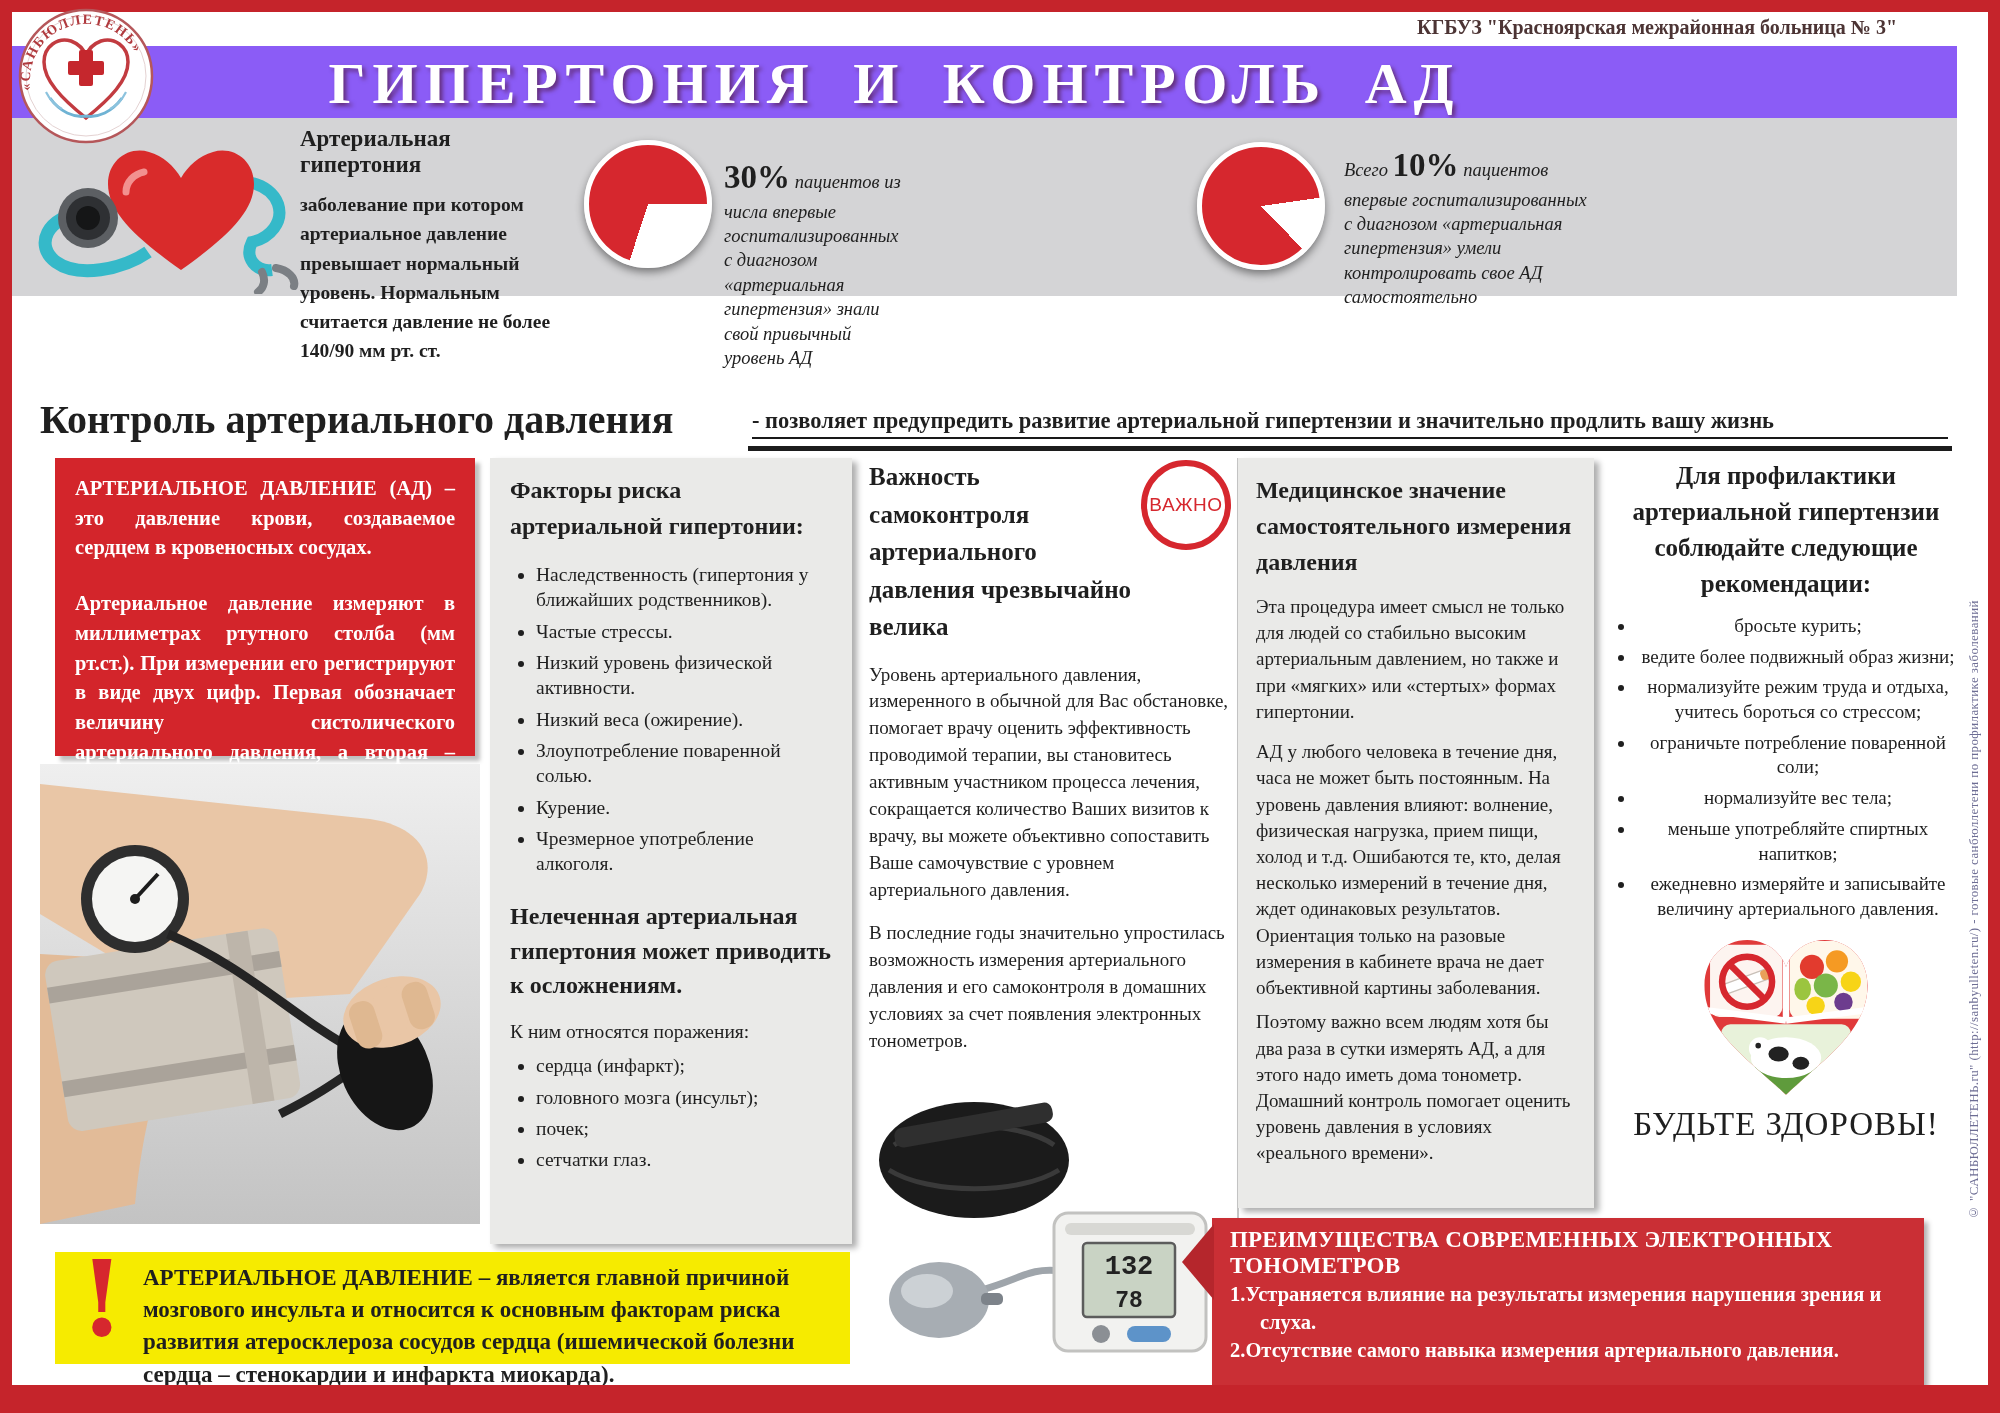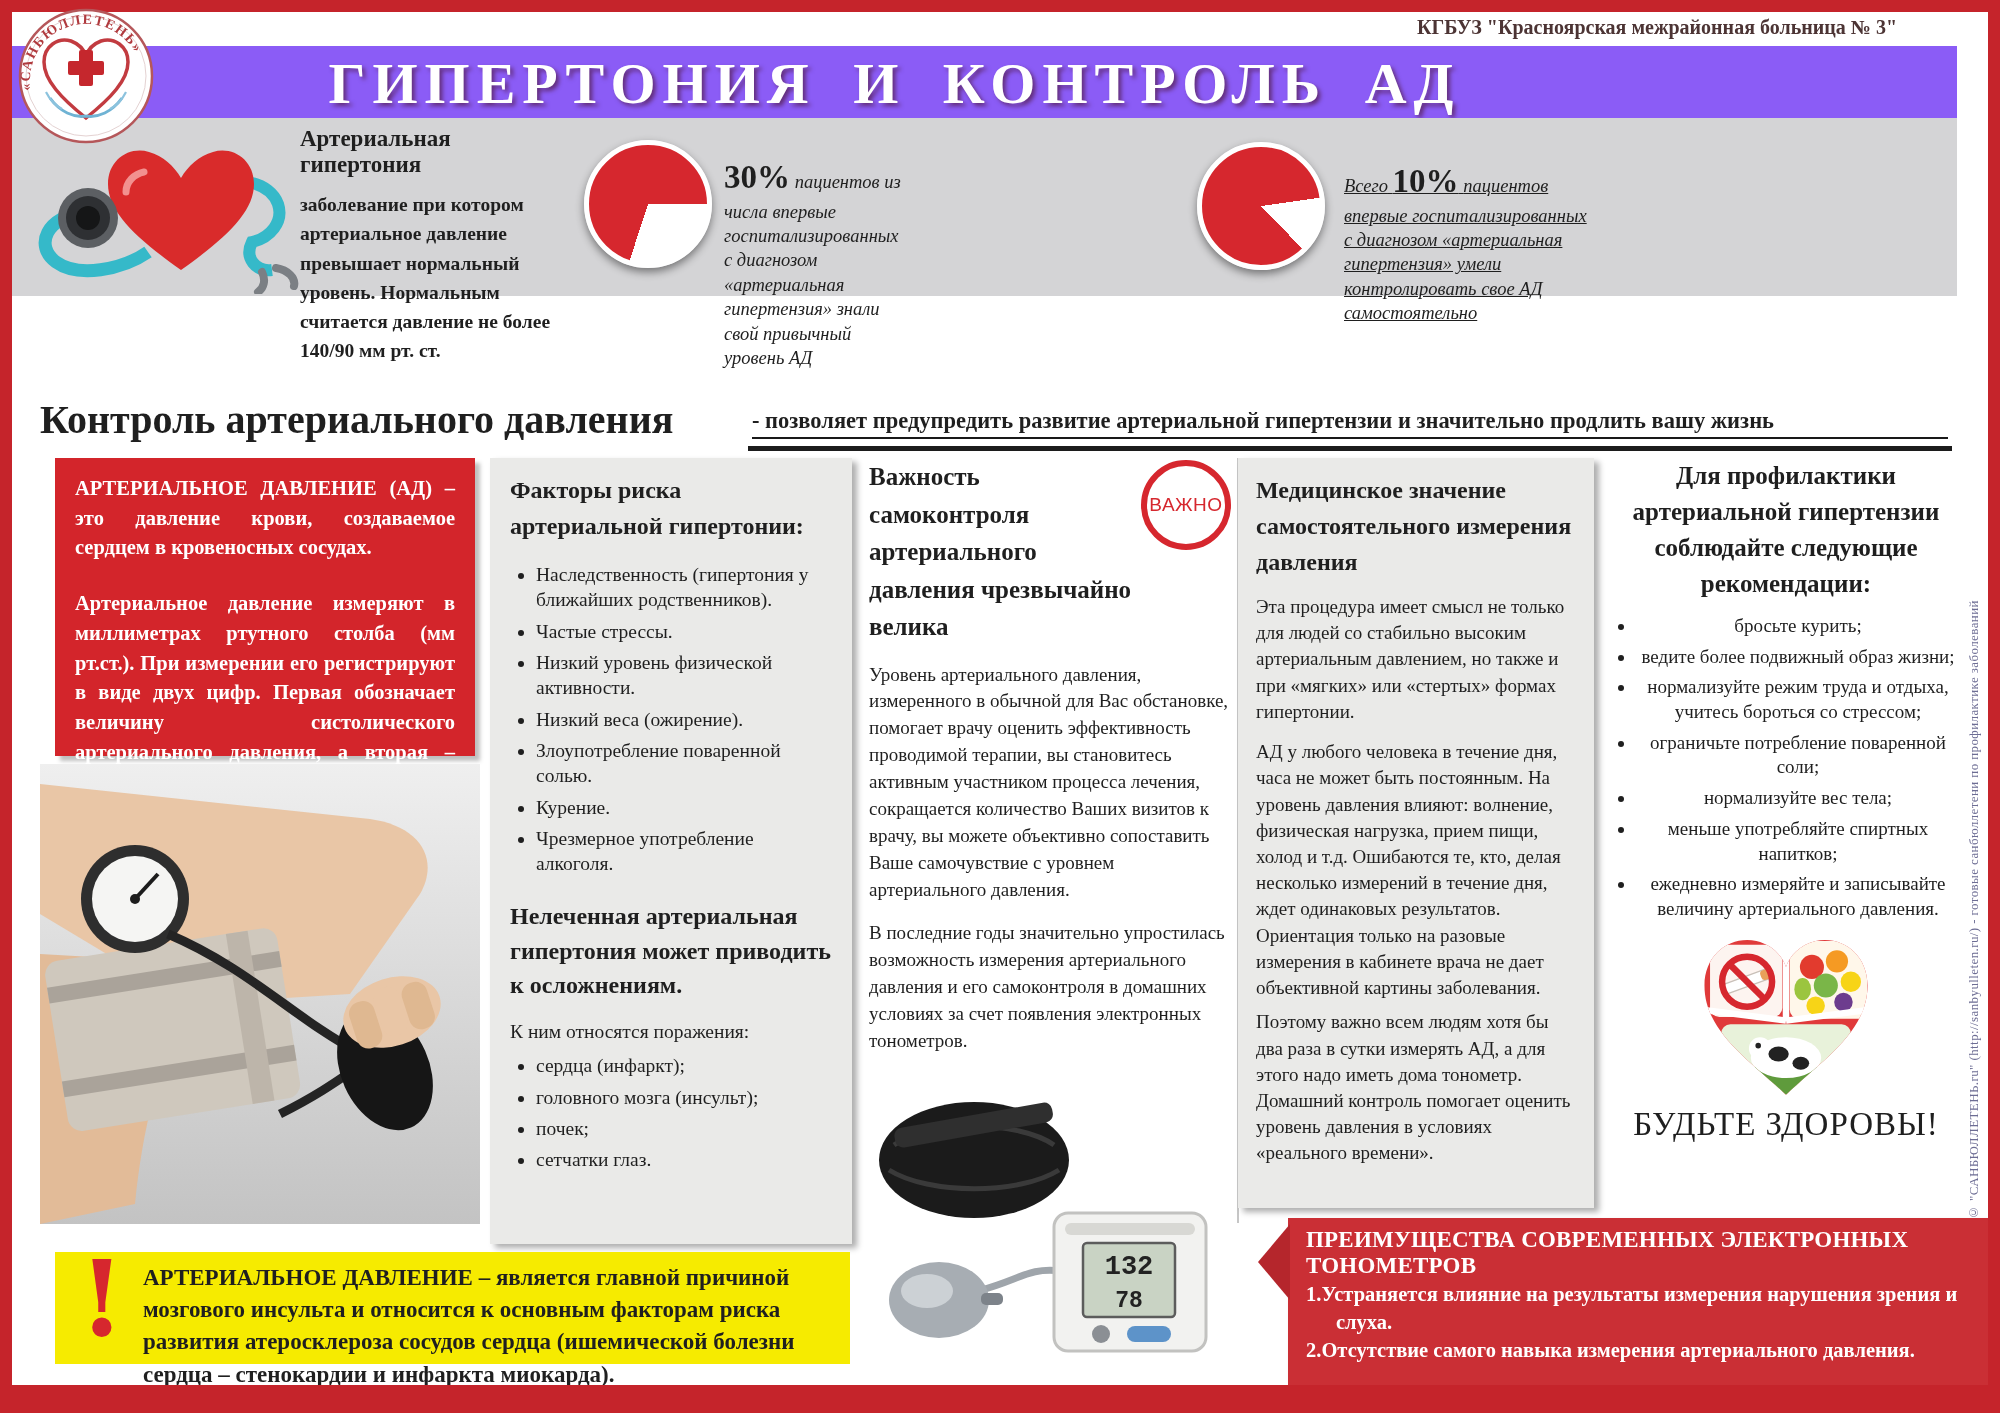--- a/index.html
+++ b/index.html
@@ -32,21 +32,21 @@
   .b1{left:288px;width:258px;}
   .b2{left:903px;width:248px;}
   .pie{
     position:absolute;width:118px;height:118px;border-radius:50%;
     border:5px solid #fff;box-shadow:0 4px 9px rgba(0,0,0,.45);
   }
   .pie1{left:572px;top:22px;}
   .pie2{left:1185px;top:24px;}
   .pie-cap{position:absolute;font-size:18.5px;font-style:italic;line-height:1.32;}
   .cap1{left:712px;top:38px;width:185px;}
-  .cap2{left:1332px;top:42px;width:245px;text-decoration:underline;}
+  .cap2{left:1332px;top:26px;width:245px;}
   .cap-lead{font-style:normal;font-weight:bold;font-size:33px;}
   
   .control-h{position:absolute;left:40px;top:396px;font-size:40px;font-weight:bold;margin:0;}
   .control-tag{
     position:absolute;left:752px;top:408px;width:1196px;
     font-size:22.5px;font-weight:bold;border-bottom:2px solid #191919;padding-bottom:3px;
   }
   .control-rule{position:absolute;left:748px;top:446px;width:1204px;height:5px;background:#1c1c1c;}
   
   .redbox{
@@ -86,21 +86,21 @@
   .warnbox{
     position:absolute;left:55px;top:1252px;width:795px;height:112px;background:#f6eb00;
     box-sizing:border-box;padding:10px 18px 0 88px;
   }
   .warn-mark{
     position:absolute;left:24px;top:-14px;font-size:104px;font-weight:bold;color:#d6272e;
     font-family:"DejaVu Serif",serif;
   }
   .warn-text{font-size:23px;font-weight:bold;line-height:1.4;margin:0;}
   .advbox{
-    position:absolute;left:1288px;top:1218px;width:712px;height:176px;background:#ca2f35;
+    position:absolute;left:1212px;top:1218px;width:712px;height:176px;background:#ca2f35;
     box-sizing:border-box;padding:9px 14px 0 18px;color:#fff;z-index:5;
     box-shadow:4px 4px 5px rgba(0,0,0,.3);
   }
   .adv-arrow{
     position:absolute;left:-30px;top:6px;width:0;height:0;
     border-top:38px solid transparent;border-bottom:38px solid transparent;
     border-right:32px solid #b5262c;
   }
   .adv-h{font-size:23px;font-weight:bold;margin:0 0 2px 0;letter-spacing:.2px;}
   .adv-list{margin:0;padding:0;list-style:none;}

